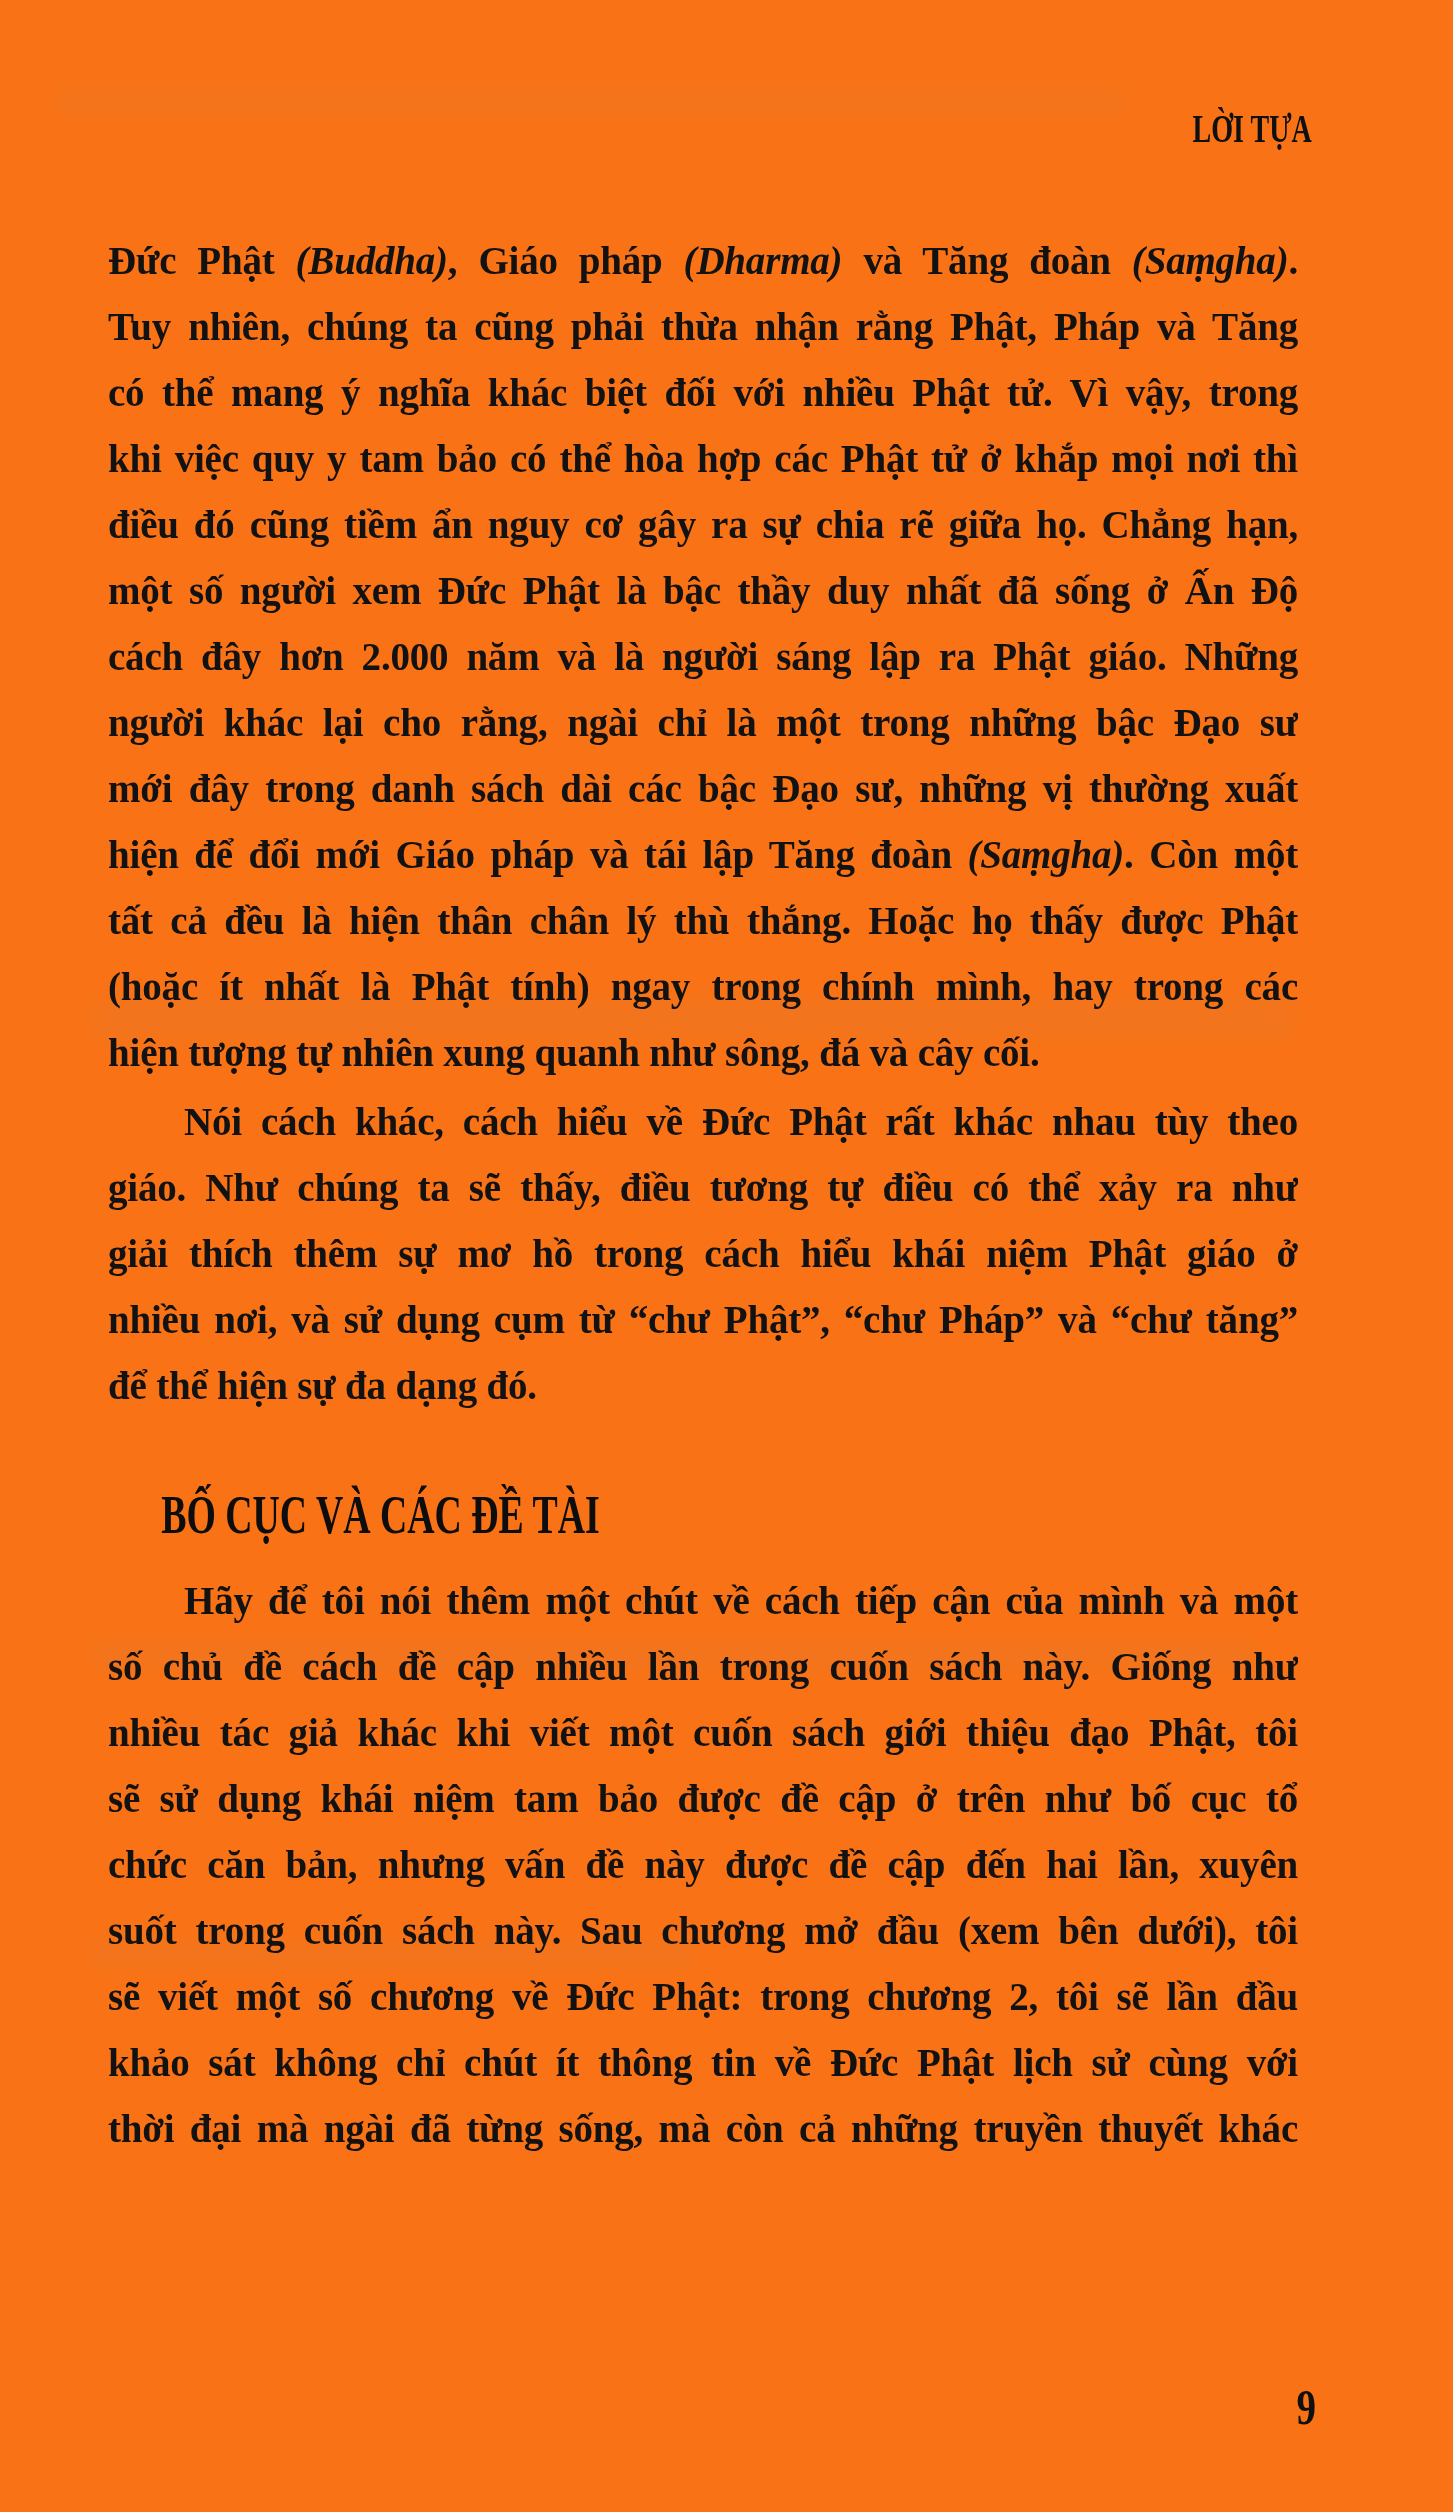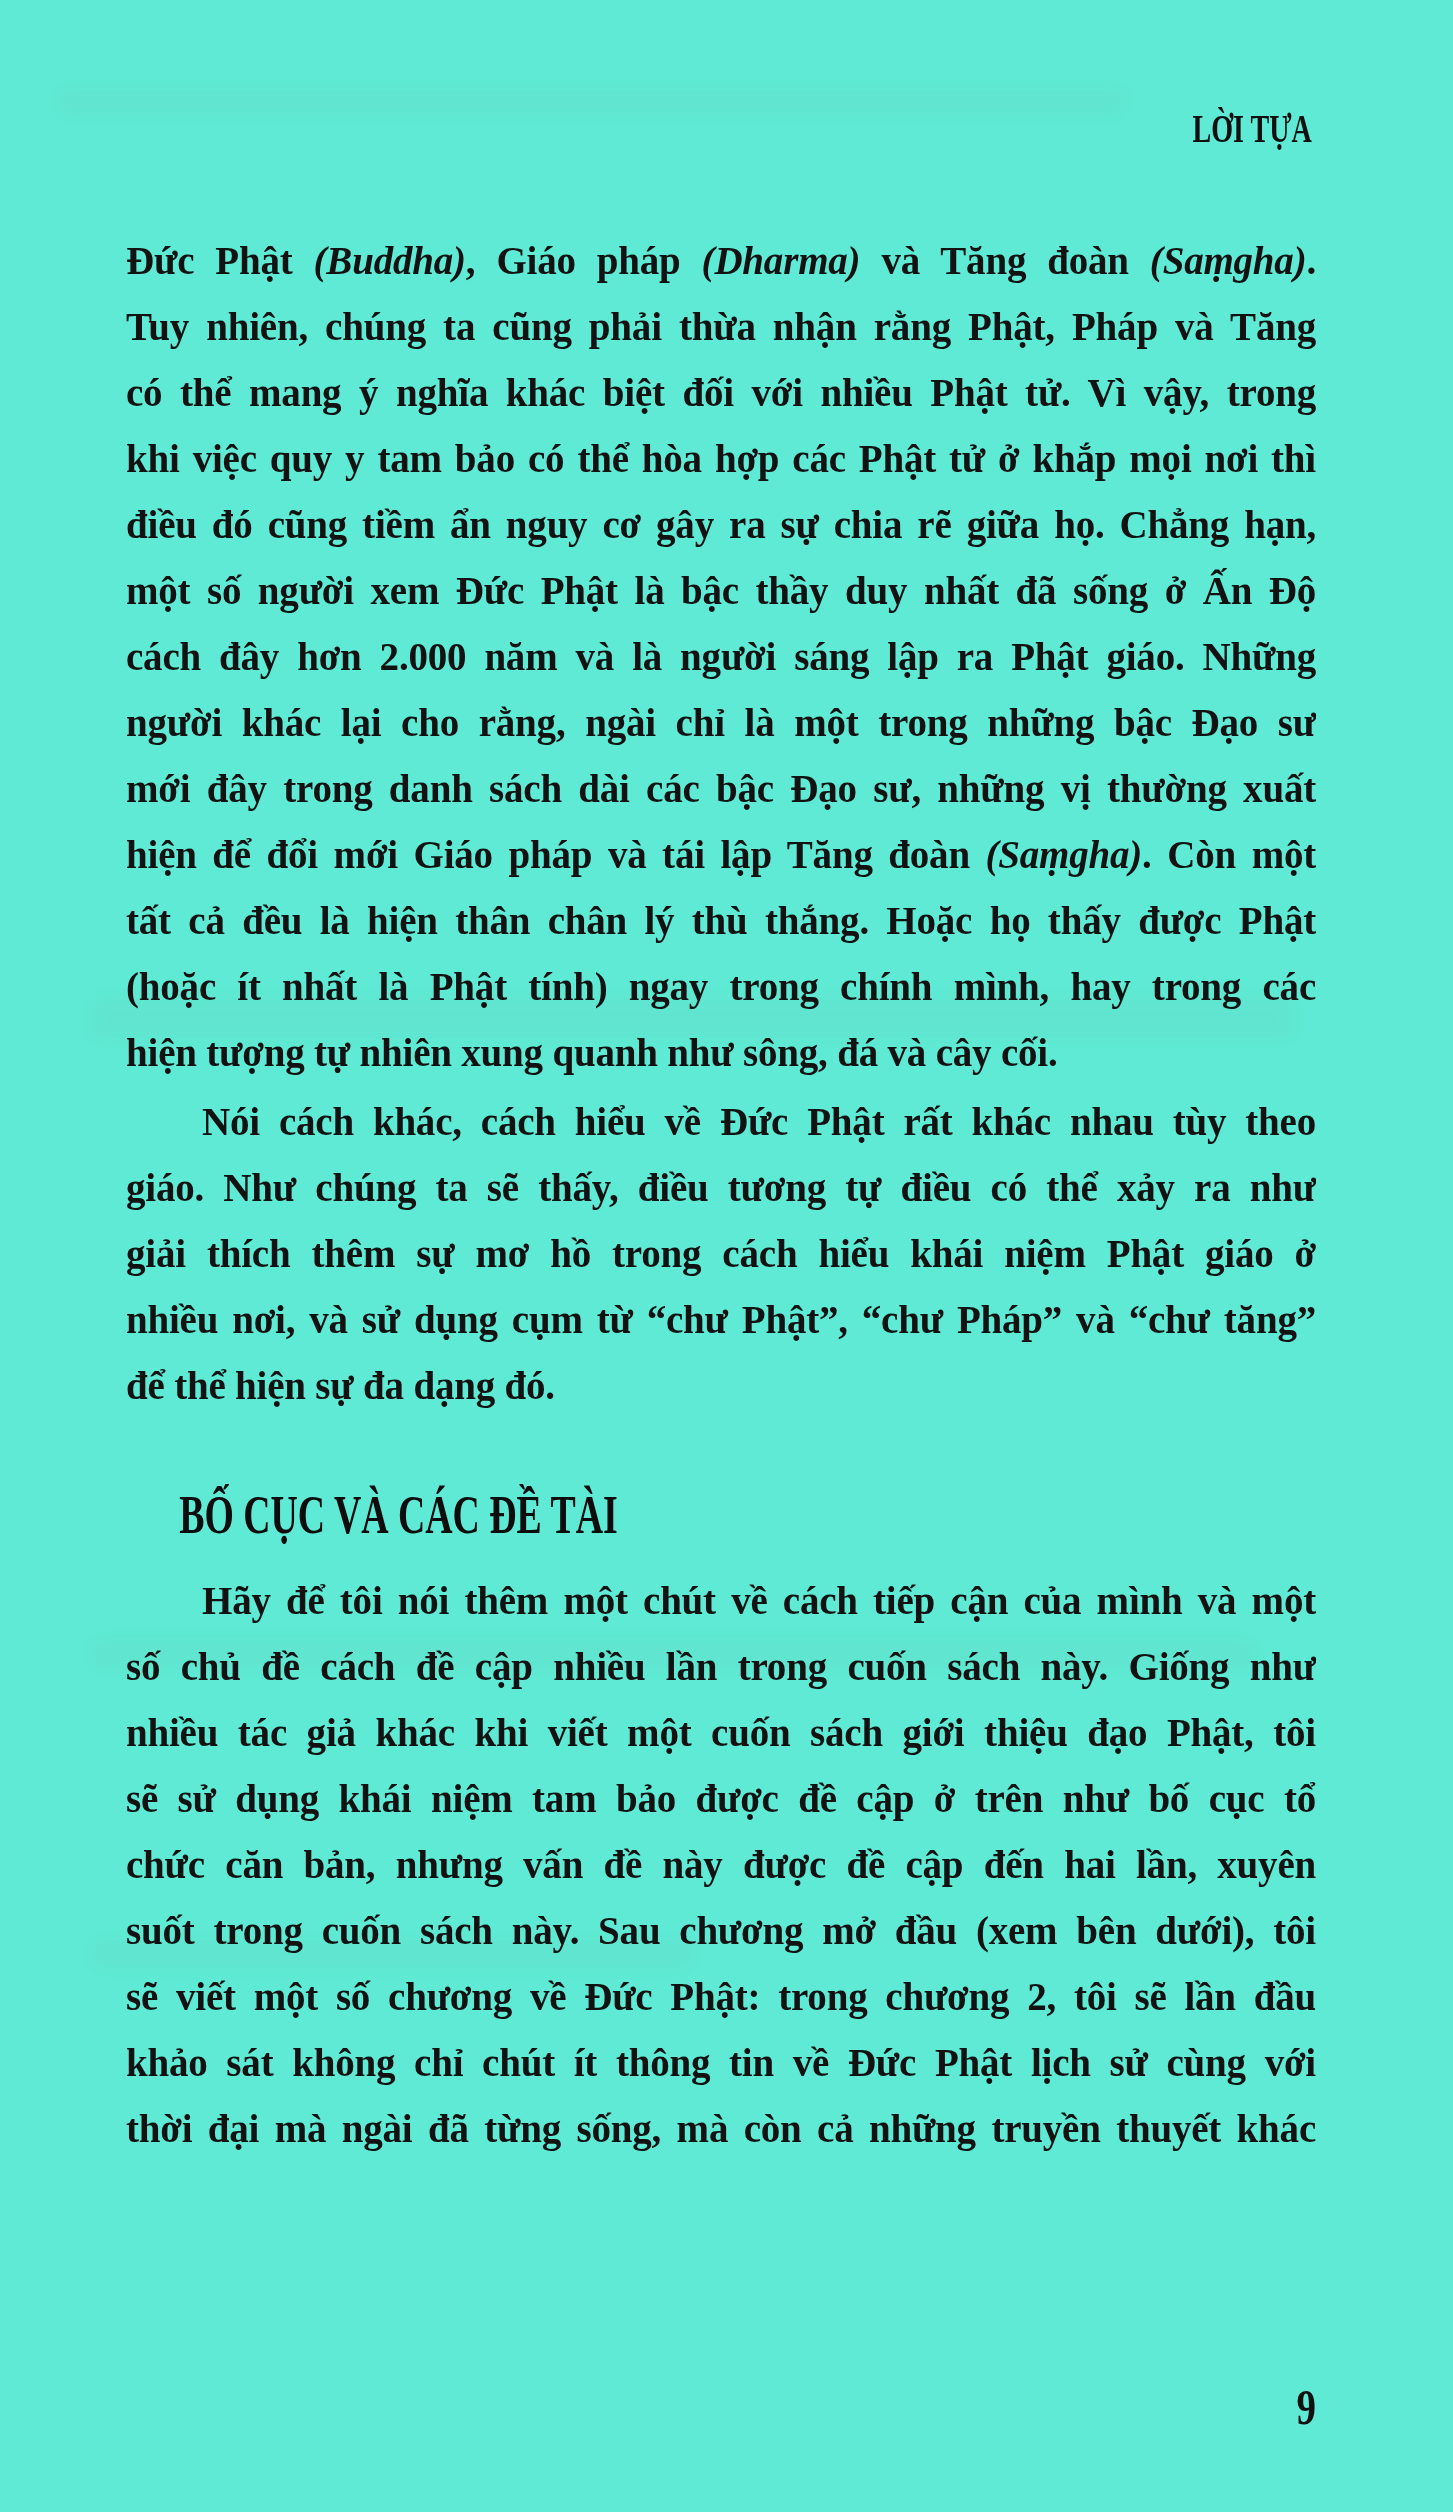--- a/index.html
+++ b/index.html
@@ -1,20 +1,20 @@
 <!DOCTYPE html>
 <html><head>
 <meta charset="utf-8">
 <style>
   html, body { margin: 0; padding: 0; background: #e8e8e8; }
   .page {
     position: relative;
     width: 1454px;
     height: 2512px;
-    background: #5eead4;
+    background: #f97316;
     overflow: hidden;
     font-family: "Liberation Serif", "DejaVu Serif", serif;
     color: #121212;
   }
   
   .smudge {
     position: absolute;
     background: #8a8a8a;
     opacity: 0.05;
     filter: blur(6.8px);
@@ -28,21 +28,21 @@
     font-weight: 700;
     line-height: 39px;
     letter-spacing: 0px;
     white-space: nowrap;
     transform: scaleX(0.72);
     transform-origin: right center;
     color: #101010;
   }
   .body-text {
     position: absolute;
-    left: 126px;
+    left: 108px;
     top: 228px;
     width: 1190px;
   }
   .paragraph { margin: 0; padding: 0; }
   .paragraph + .paragraph { margin-top: 2.9px; }
   .line {
     font-size: 39px;
     font-weight: 700;
     line-height: 66px;
     height: 66px;

